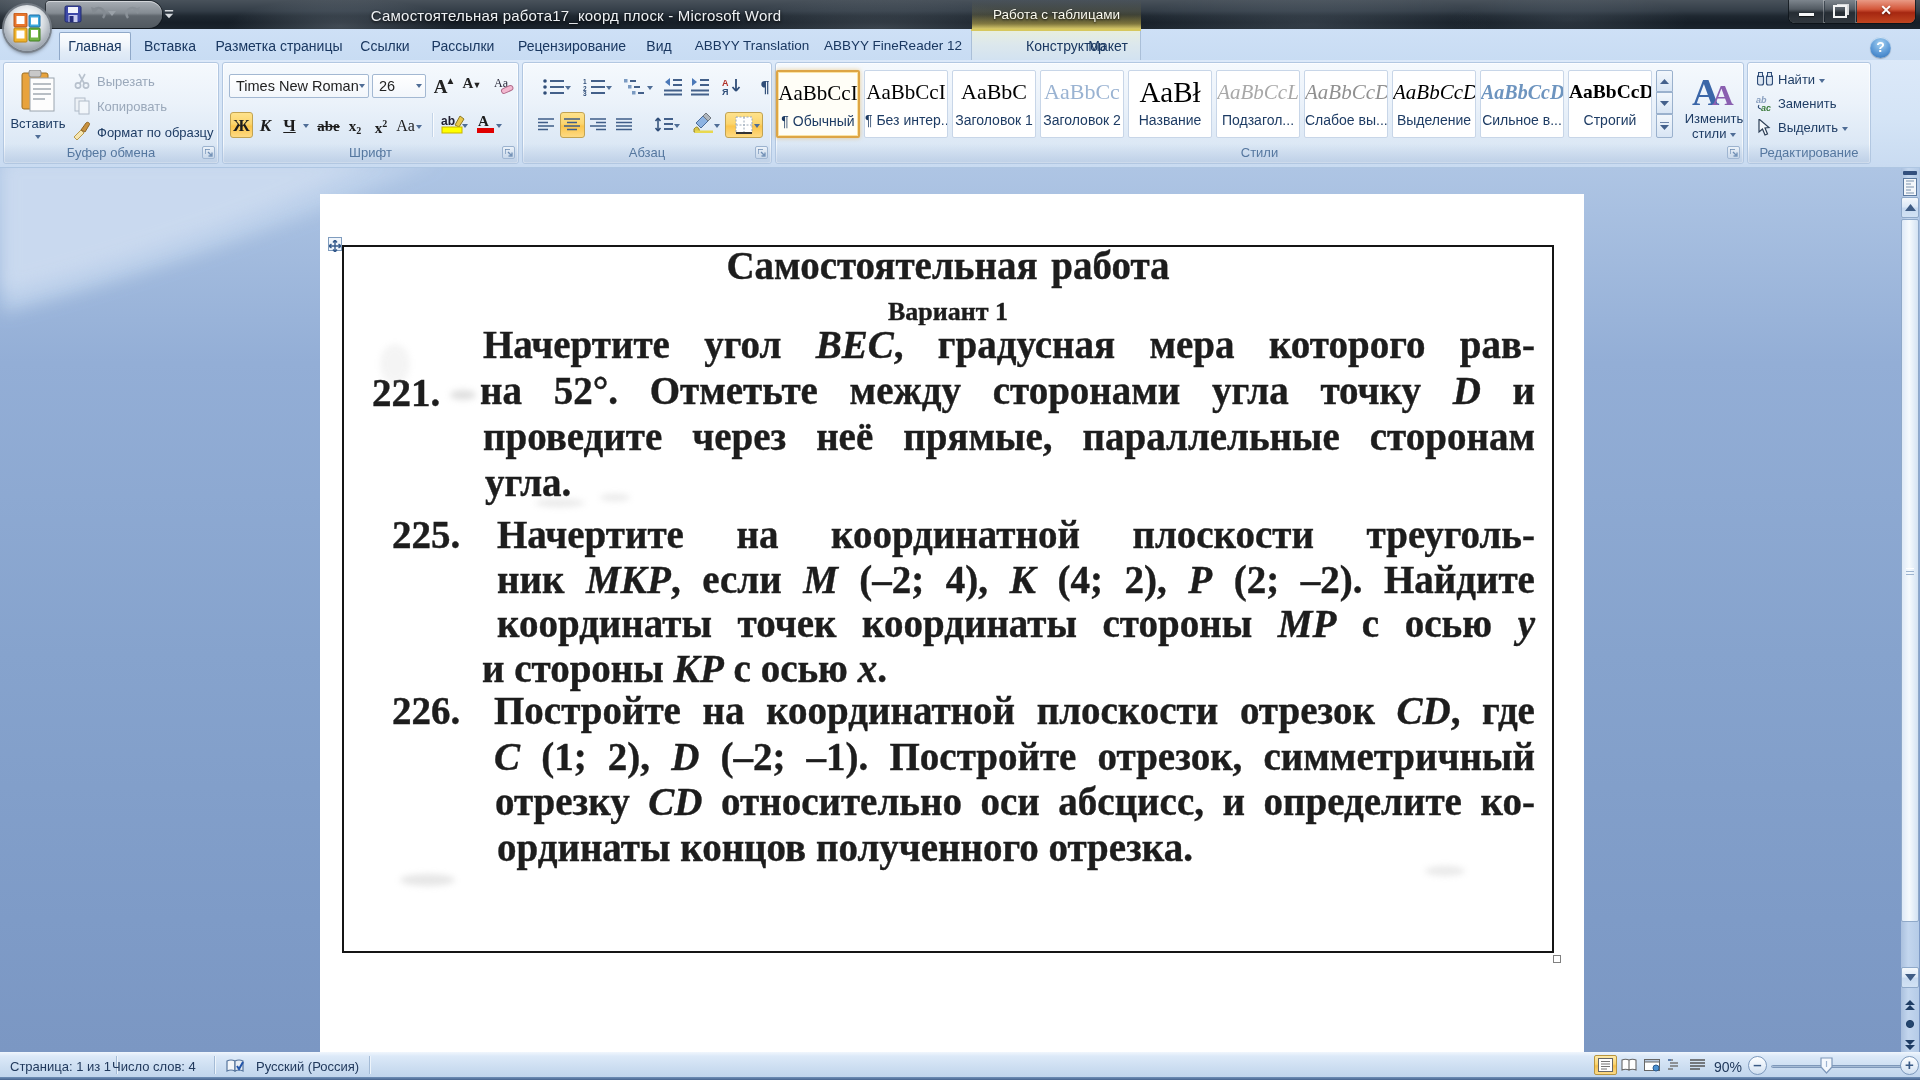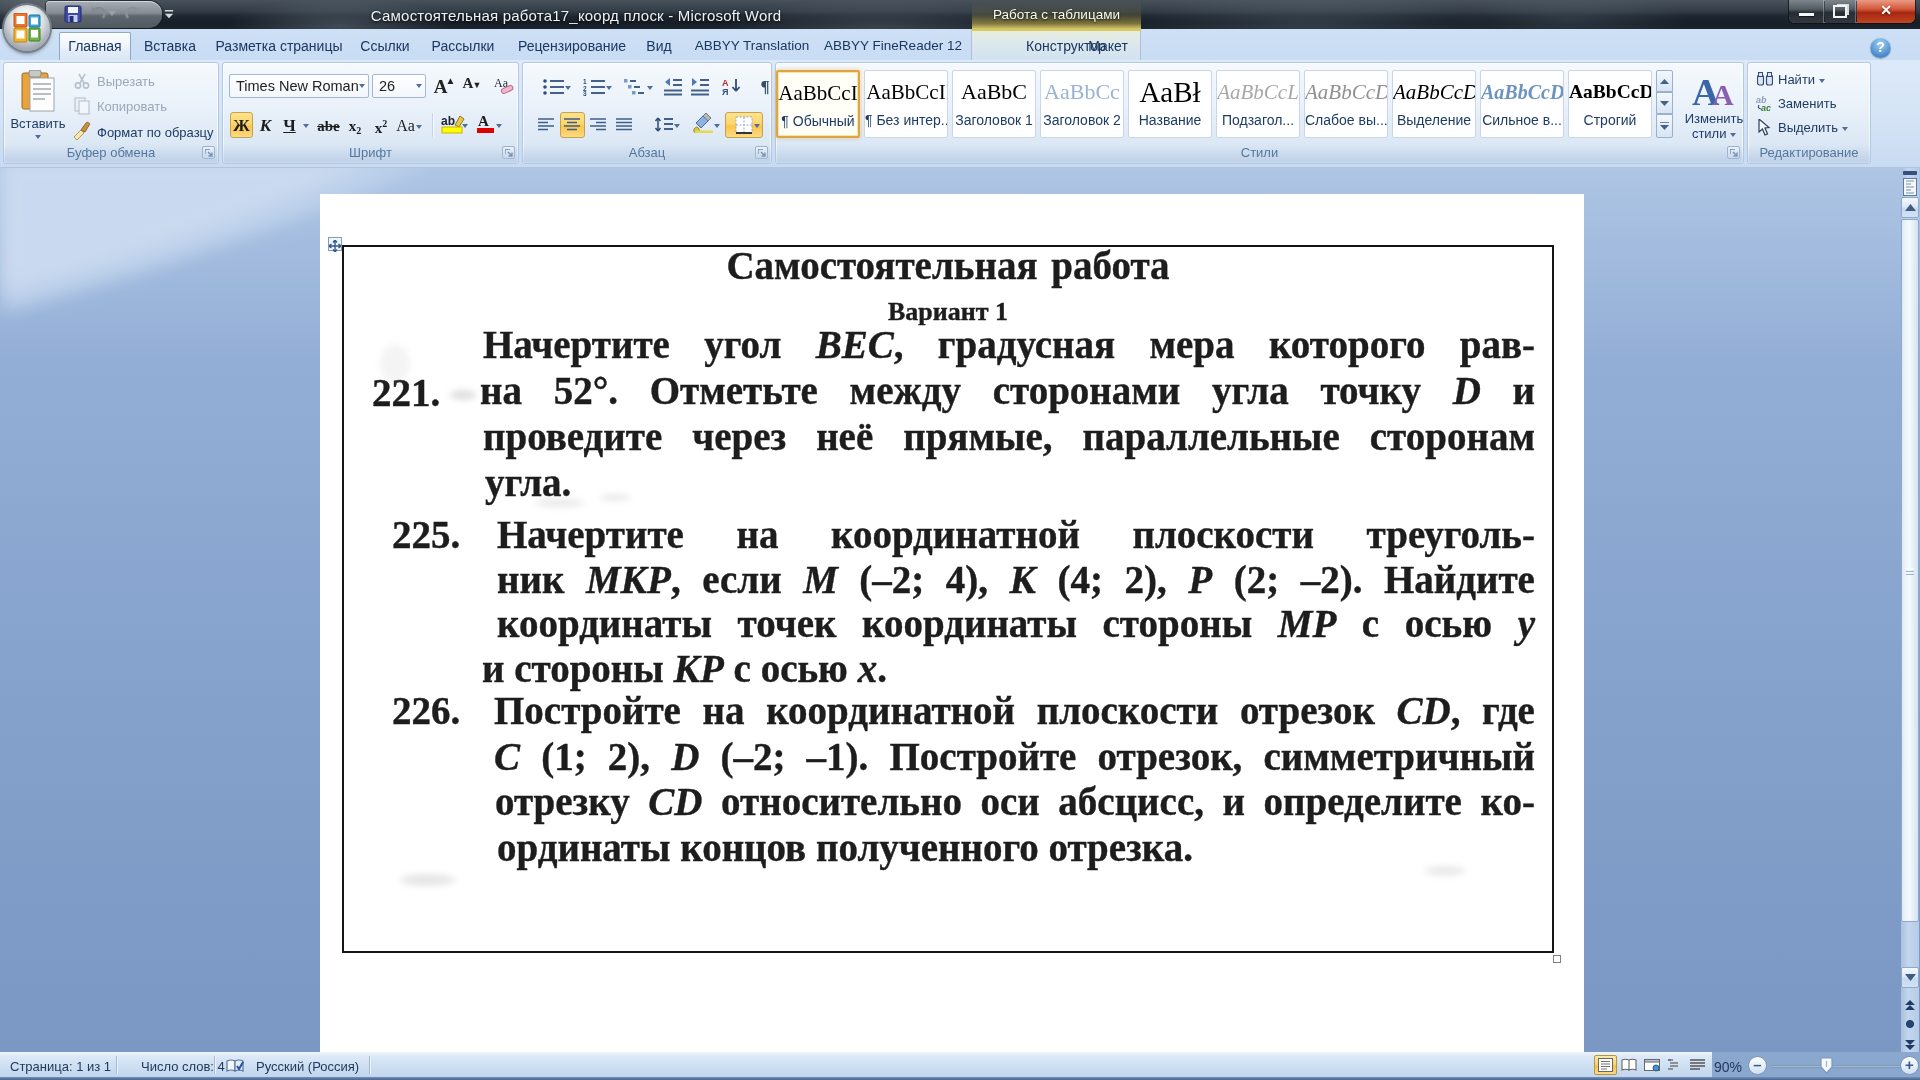--- a/index.html
+++ b/index.html
@@ -103,21 +103,21 @@
   .smudge { position:absolute; background:#b9b9b9; opacity:.45; filter:blur(3px); border-radius:50%; }
 
   
   #vscroll { position:absolute; left:1901px; top:0; width:18px; height:884px; background:linear-gradient(90deg,#aac0de,#c3d6ee 40%,#b5cbe7); }
   .sbtn { position:absolute; left:0px; width:18px; height:21px; background:linear-gradient(180deg,#f4f8fc 0%,#dde9f6 45%,#c8daf0 55%,#d2e2f4 100%); border:1px solid #8fa9c9; border-radius:2px; }
   .sbtn svg { position:absolute; left:3px; top:6px; }
   #sthumb { position:absolute; left:0px; top:51px; width:18px; height:703px; background:linear-gradient(90deg,#dfeaf7 0%,#f6fafd 45%,#d3e2f3 100%); border:1px solid #8fa9c9; border-radius:2px; }
   #sthumb::after { content:""; position:absolute; left:4px; top:348px; width:8px; height:1px; background:#9db4d0; box-shadow:0 3px 0 #9db4d0, 0 6px 0 #9db4d0, 0 -3px 0 #fff inset; }
 
   
-  #statusbar { position:absolute; left:0; top:1052px; width:1712px; height:28px;
+  #statusbar { position:absolute; left:0; top:1052px; width:1920px; height:28px;
     background:linear-gradient(180deg,#f0f6fd 0%,#dcE9f8 15%,#cedff2 50%,#bdd2eb 100%); }
   #statusbar::after { content:""; position:absolute; left:0; bottom:0; width:1920px; height:3px; background:linear-gradient(180deg,#7090b8,#47648e); }
   .stext { position:absolute; top:7px; color:#21395c; font-size:13px; white-space:nowrap; }
   .ssep { position:absolute; top:4px; width:1px; height:18px; background:#a4bbd6; box-shadow:1px 0 0 #edf4fb; }
   .vbtn { position:absolute; top:3px; width:23px; height:20px; border:1px solid transparent; border-radius:2px; }
   .vbtn.on { background:linear-gradient(180deg,#fde9a9 0%,#fbd56e 45%,#f5c04a 55%,#fbda88 100%); border-color:#b8953f; }
   .zoomcirc { position:absolute; top:4px; width:19px; height:19px; border-radius:50%;
     background:linear-gradient(180deg,#fdfeff 0%,#e8f0f9 50%,#d0dff0 100%); border:1px solid #7d99bc; color:#3a5a85; text-align:center; line-height:16px; font-size:15px; font-weight:bold; }
 </style>
 </head>
@@ -598,21 +598,21 @@
         </svg>
       <svg class="abs" style="left:3px;top:871px" width="12" height="12" viewBox="0 0 12 12">
           <path d="M1 1 L6 6 L11 1 Z M1 6 L6 11 L11 6 Z" fill="#1e3c64"></path>
         </svg>
     </div>
   </div>
 
   <div id="statusbar">
     <div class="stext" style="left:10px;">Страница: 1 из 1</div>
     <div class="ssep" style="left:116px;"></div>
-    <div class="stext" style="left:141px;">Число слов: 4</div>
+    <div class="stext" style="left:112px;">Число слов: 4</div>
     <div class="ssep" style="left:214px;"></div>
     <svg class="abs" style="left:226px;top:6px" width="20" height="17" viewBox="0 0 20 17">
       <path d="M1 3 Q5 1 9 3 L9 13 Q5 11 1 13 Z" fill="#f2f5f9" stroke="#55749c" stroke-width="1.2"></path>
       <path d="M17 3 Q13 1 9 3 L9 13 Q13 11 17 13 Z" fill="#e6ecf4" stroke="#55749c" stroke-width="1.2"></path>
       <path d="M11 8 L13 11 L17 4" stroke="#2255aa" stroke-width="2" fill="none"></path>
     </svg>
     <div class="stext" style="left:256px;">Русский (Россия)</div>
     <div class="ssep" style="left:369px;"></div>
 
     <div class="vbtn on" style="left:1594px;"><svg width="15" height="14" viewBox="0 0 15 14" style="margin:2px 0 0 3px">

